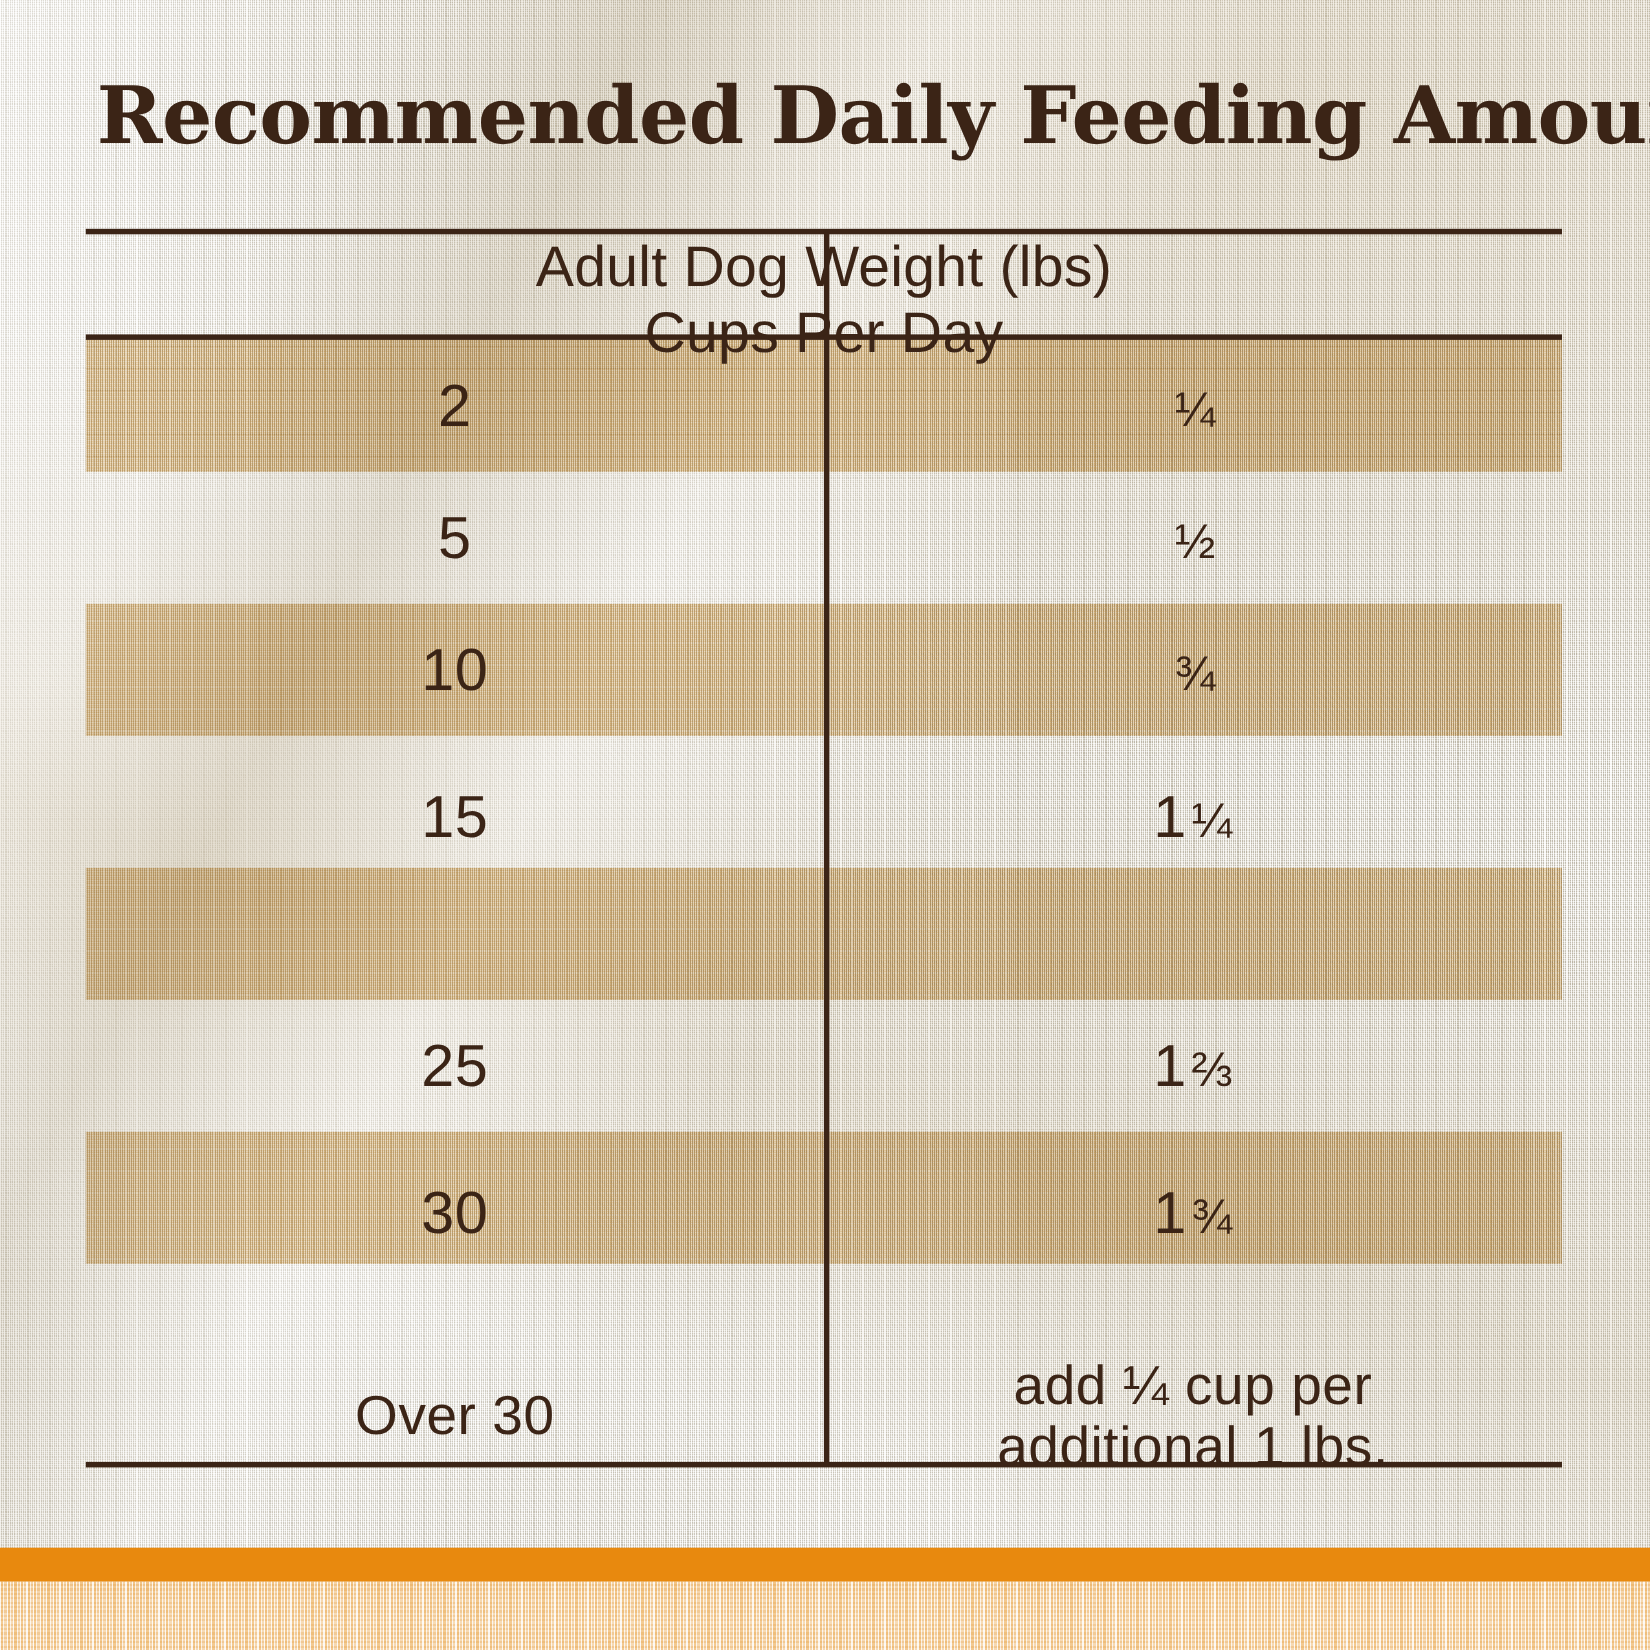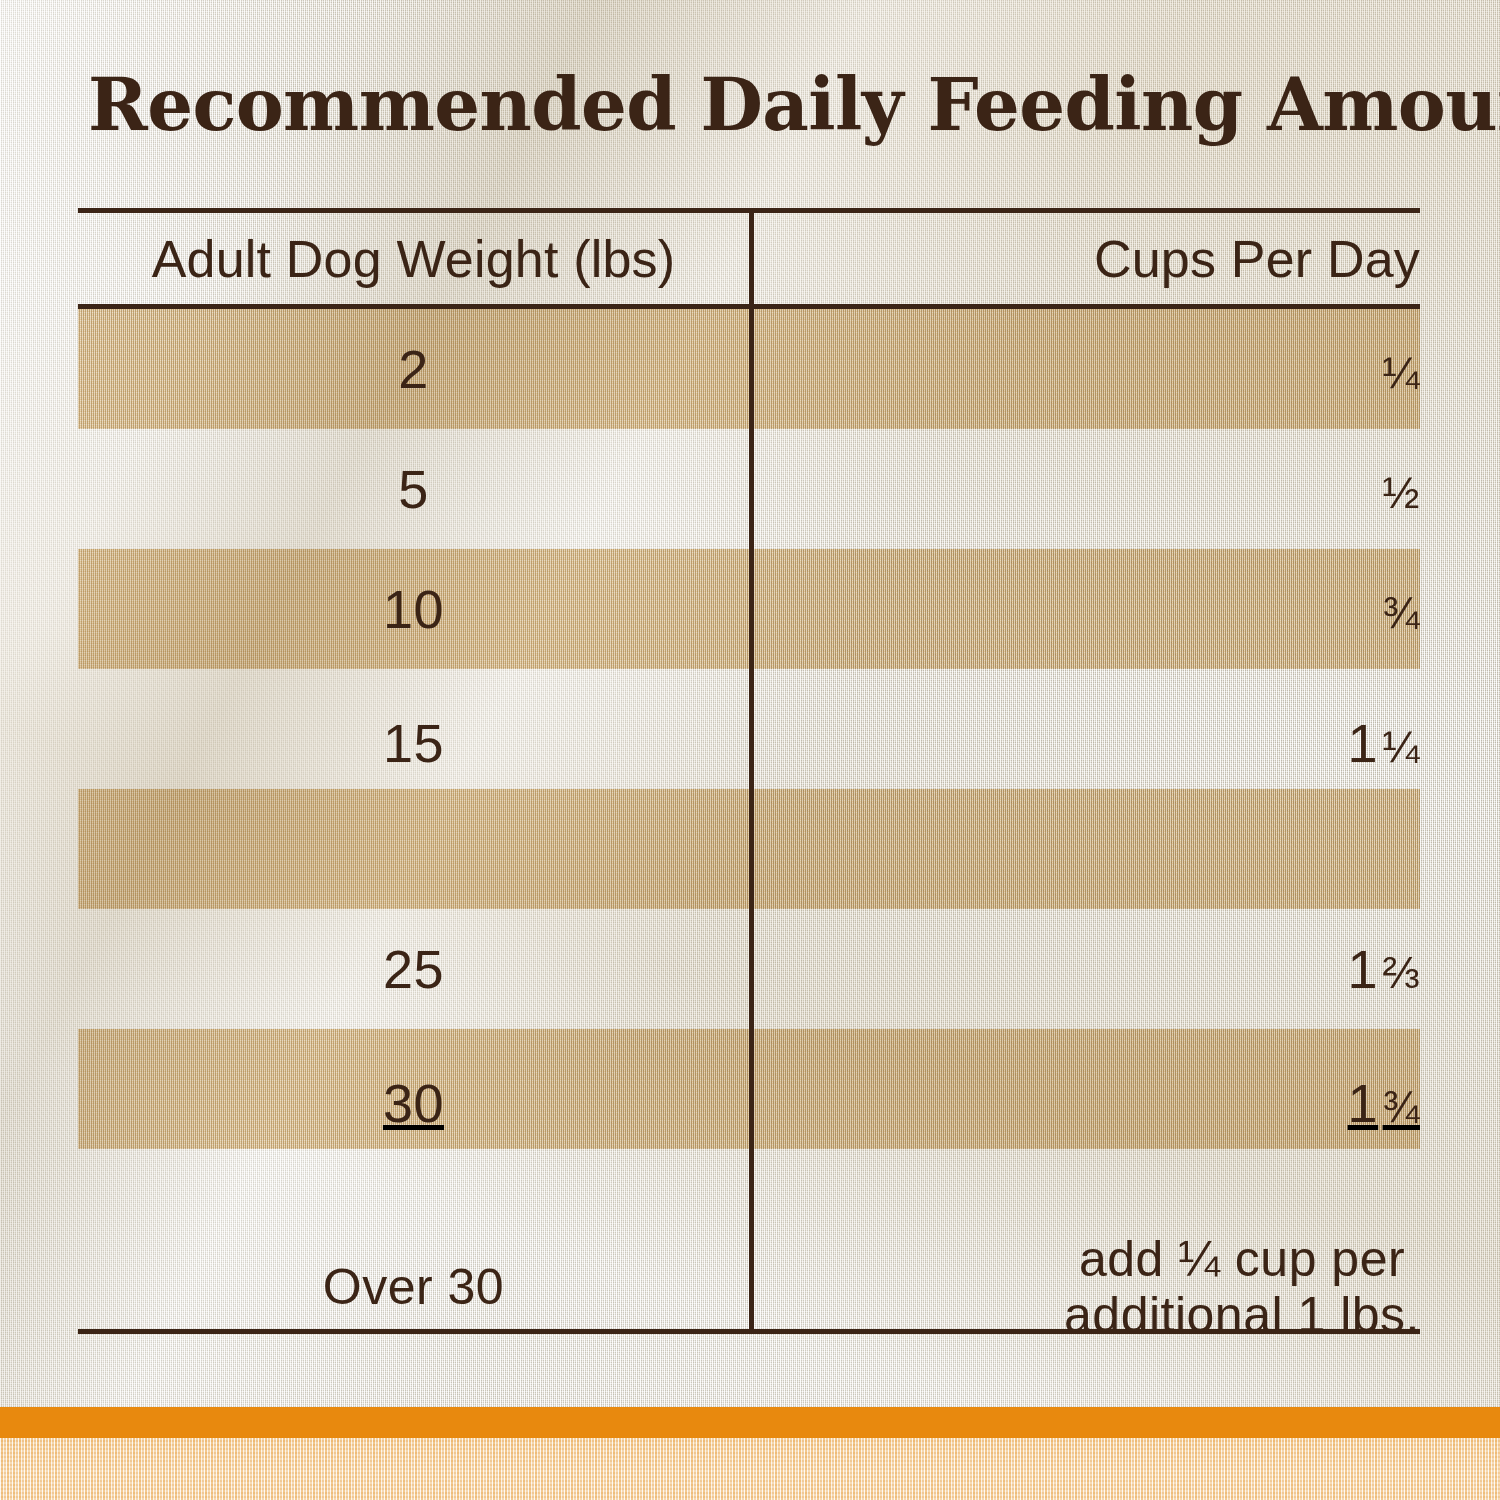--- a/index.html
+++ b/index.html
@@ -144,21 +144,21 @@
 
   .cell {
     display: flex;
     align-items: center;
     justify-content: center;
     height: 100%;
     color: #3b2416;
     text-align: center;
   }
   .cell.weight { width: 671px; }
-  .cell.cups   { width: 671px; justify-content: flex-end; }
+  .cell.cups   { width: 671px; }
 
   .val {
     font-family: "Liberation Sans", sans-serif;
     font-weight: 400;
     font-size: 54px;
     letter-spacing: 0.5px;
     line-height: 1.12;
     color: #3b2416;
   }
 
@@ -171,20 +171,21 @@
 
   
   .head {
     position: absolute;
     left: 0;
     top: 5px;
     width: 1342px;
     height: 91px;
     display: flex;
     align-items: center;
+    flex-direction: column;
   }
   .head .cell {
     font-family: "Liberation Sans", sans-serif;
     font-size: 52px;
     font-weight: 400;
     letter-spacing: 0.2px;
     color: #3b2416;
   }
 
   
@@ -288,21 +289,21 @@
 
       <div class="row" style="top:600px;height:120px;">
         <div class="cell weight">
           <span class="val">25</span>
         </div>
         <div class="cell cups">
           <span class="val"><span>1</span><span class="frac">⅔</span></span>
         </div>
       </div>
 
-      <div class="row" style="top:720px;height:148px;text-decoration:underline;">
+      <div class="row" style="top:720px;height:148px;">
         <div class="cell weight">
           <span class="val">30</span>
         </div>
         <div class="cell cups">
           <span class="val"><span>1</span><span class="frac">¾</span></span>
         </div>
       </div>
 
       <div class="row" style="top:888px;height:180px;">
         <div class="cell weight">

